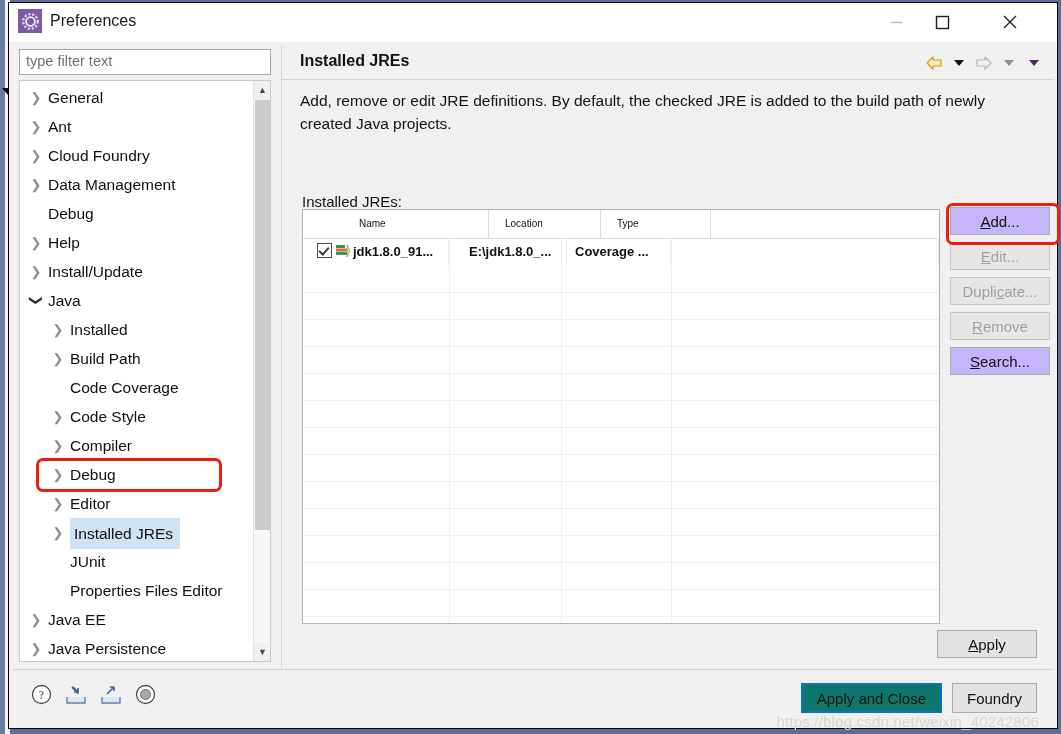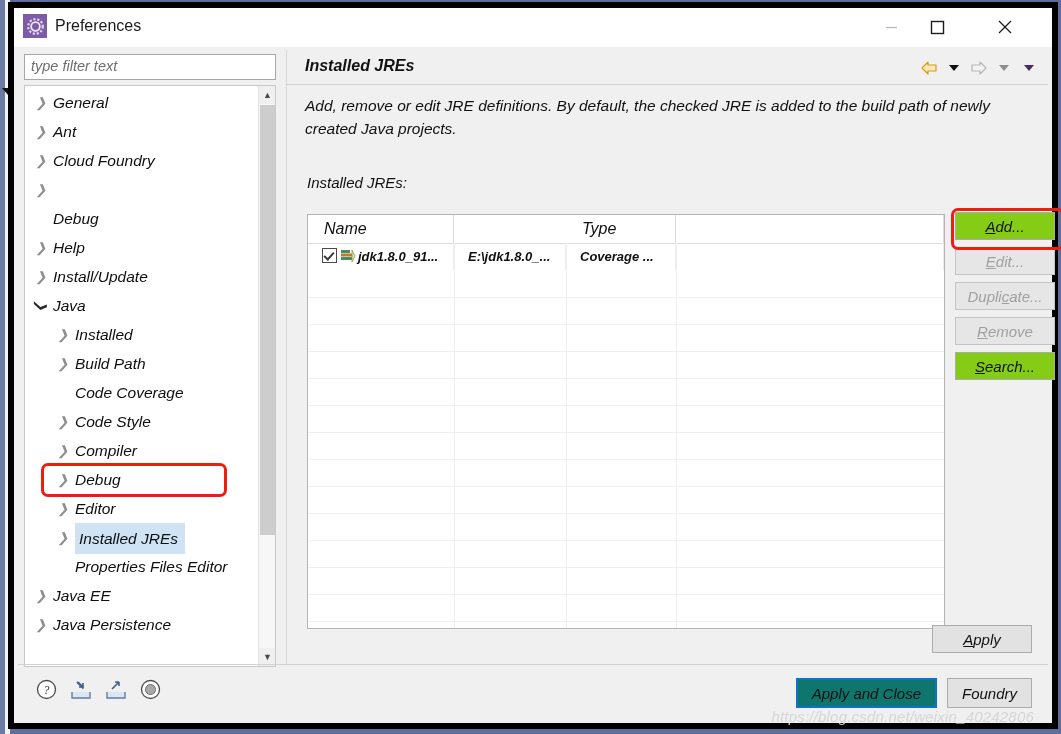--- a/index.html
+++ b/index.html
@@ -12,34 +12,34 @@
   
   #backdrop{position:absolute;inset:0;background:#5c6e99;}
   #backdrop .bd-white{position:absolute;left:0;top:0;width:10px;height:734px;background:#f3f3f3;}
   #backdrop .bd-dark{position:absolute;left:0;top:0;width:5px;height:734px;background:#6a7aa3;}
   #backdrop .bd-arrow{position:absolute;left:2px;top:88px;width:0;height:0;
       border-left:6px solid transparent;border-right:6px solid transparent;border-top:7px solid #111;}
 
   
   #dialog{
     position:absolute;left:8px;top:2px;width:1050px;height:727px;
-    background:#f0f0f0;border:6px solid #000000;box-sizing:border-box;
+    background:#f0f0f0;border:1px solid #000000;box-sizing:border-box;
   }
   .titlebar{height:38px;background:#ffffff;position:relative;border-bottom:1px solid #ffffff;}
   .title-icon{position:absolute;left:9px;top:6px;width:24px;height:24px;background:#7d5ba6;
      display:flex;align-items:center;justify-content:center;}
   .title-text{position:absolute;left:41px;top:9px;font-size:16px;color:#1b1b1b;}
   .win-btn{position:absolute;top:0;width:46px;height:38px;display:flex;align-items:center;justify-content:center;cursor:default;}
   .win-btn svg{display:block;}
   #btn-min{right:138px;}
   #btn-max{right:92px;}
   #btn-close{right:24px;}
 
   
-  .content{position:absolute;left:0;top:38px;right:0;bottom:0;font-style:italic;}
+  .content{position:absolute;left:0;top:38px;right:0;bottom:0;}
 
   
   .filter-box{
     position:absolute;left:10px;top:8px;width:252px;height:26px;
     background:#ffffff;border:1px solid #a7a7a7;box-sizing:border-box;
     font-size:14.5px;color:#6f6f6f;padding:3px 0 0 6px;
   }
 
   
   .tree-panel{
@@ -64,42 +64,42 @@
   .tsb .arrow.up{top:0;} .tsb .arrow.dn{bottom:0;}
   .tsb .thumb{position:absolute;left:1px;top:19px;width:15px;height:430px;background:#cdcdcd;}
 
   
   .page{position:absolute;left:272px;top:4px;right:4px;bottom:58px;background:#f0f0f0;border-left:1px solid #d6d6d6;}
   .page-head{position:absolute;left:0;top:0;right:0;height:34px;border-bottom:1px solid #d2d2d2;}
   .page-title{position:absolute;left:18px;top:7px;font-size:16px;font-weight:bold;color:#111;}
   .nav-icons{position:absolute;right:8px;top:8px;display:flex;align-items:center;gap:3px;}
   .nav-icons .ni{width:22px;height:20px;display:flex;align-items:center;justify-content:center;}
   .desc{position:absolute;left:18px;top:44px;width:725px;font-size:15.5px;color:#111;line-height:23px;}
-  .sublabel{position:absolute;left:20px;top:124px;font-size:15px;color:#111;}
+  .sublabel{position:absolute;left:20px;top:148px;font-size:15px;color:#111;}
 
   
   .table{
     position:absolute;left:20px;top:164px;width:638px;height:415px;
     background:#ffffff;border:1px solid #b4b4b4;box-sizing:border-box;overflow:hidden;
   }
   .thead{position:absolute;left:0;top:0;right:0;height:28px;border-bottom:1px solid #dcdcdc;}
-  .th{position:absolute;top:0;height:28px;line-height:28px;font-size:16px;color:#111;padding-left:16px;box-sizing:border-box;border-right:1px solid #dcdcdc;}
+  .th{position:absolute;top:0;height:28px;line-height:28px;font-size:10px;color:#111;padding-left:16px;box-sizing:border-box;border-right:1px solid #dcdcdc;margin-left:40px;}
   .trow{position:absolute;left:0;right:0;height:27px;}
   .td{position:absolute;top:0;height:27px;line-height:27px;font-size:13px;padding-left:14px;box-sizing:border-box;border-right:1px solid #ececec;white-space:nowrap;overflow:hidden;}
   .td.b{font-weight:bold;color:#111;}
   .row-empty{position:absolute;left:0;right:0;height:27px;border-bottom:1px solid #efefef;}
   .vline{position:absolute;top:28px;bottom:0;width:1px;background:#efefef;}
   .cb{display:inline-block;width:13px;height:13px;border:1px solid #4a4a4a;background:#fff;position:relative;vertical-align:-2px;margin-right:3px;}
   .cb:after{content:"";position:absolute;left:3px;top:1px;width:4px;height:8px;border:solid #3a3a3a;border-width:0 2px 2px 0;transform:rotate(42deg);}
 
   
   .sidebtns{position:absolute;left:668px;top:162px;width:100px;}
   .btn{
     width:100px;height:28px;margin-bottom:7px;
-    background:#84cc16;border:1px solid #ababab;box-sizing:border-box;
+    background:#c4b5fd;border:1px solid #ababab;box-sizing:border-box;
     font-size:15px;color:#111;display:flex;align-items:center;justify-content:center;cursor:default;
   }
   .btn.dis{color:#a0a0a0;border-color:#c4c4c4;background:#e6e6e6;}
   .btn u{text-decoration:underline;}
   .apply-btn{position:absolute;right:16px;bottom:12px;width:100px;height:28px;
     background:#e2e2e2;border:1px solid #ababab;box-sizing:border-box;font-size:15px;
     display:flex;align-items:center;justify-content:center;color:#111;cursor:default;}
 
   
   .footer{position:absolute;left:4px;right:4px;bottom:0;height:58px;border-top:1px solid #d2d2d2;}
@@ -162,20 +162,21 @@
           <div class="tree-item lvl0">
             <span class="tw">❯</span>
             <span class="tl">Ant</span>
           </div>
           <div class="tree-item lvl0">
             <span class="tw">❯</span>
             <span class="tl">Cloud Foundry</span>
           </div>
           <div class="tree-item lvl0">
             <span class="tw">❯</span>
+            <span class="tl">Data Management</span>
           </div>
           <div class="tree-item lvl0">
             <span class="tw"></span>
             <span class="tl">Debug</span>
           </div>
           <div class="tree-item lvl0">
             <span class="tw">❯</span>
             <span class="tl">Help</span>
           </div>
           <div class="tree-item lvl0">
@@ -210,20 +211,24 @@
             <span class="tw">❯</span>
             <span class="tl">Debug</span>
           </div>
           <div class="tree-item lvl1">
             <span class="tw">❯</span>
             <span class="tl">Editor</span>
           </div>
           <div class="tree-item lvl1 sel">
             <span class="tw">❯</span>
             <span class="tl">Installed JREs</span>
+          </div>
+          <div class="tree-item lvl1">
+            <span class="tw"></span>
+            <span class="tl">JUnit</span>
           </div>
           <div class="tree-item lvl1">
             <span class="tw"></span>
             <span class="tl">Properties Files Editor</span>
           </div>
           <div class="tree-item lvl0">
             <span class="tw">❯</span>
             <span class="tl">Java EE</span>
           </div>
           <div class="tree-item lvl0">
@@ -270,35 +275,36 @@
           </div>
         </div>
       </div>
 
       <div class="desc">Add, remove or edit JRE definitions. By default, the checked JRE is added to the build path of newly created Java projects.</div>
       <div class="sublabel"><span>Installed JREs:</span></div>
 
       <div class="table">
         <div class="thead" id="thead">
             <div class="th" style="left: 0px; width: 146px;">Name</div>
+            <div class="th" style="left: 146px; width: 112px;">Location</div>
             <div class="th" style="left: 258px; width: 110px;">Type</div>
             <div class="th" style="left: 368px; width: 268px;"></div>
           </div>
         <div class="vline" style="left:146px;"></div>
         <div class="vline" style="left:258px;"></div>
         <div class="vline" style="left:368px;"></div>
         <div id="tbody">
             <div class="trow" style="top: 28px;">
               <div class="td b" style="left: 0px; width: 146px;"><span class="cb"></span><span><svg width="16" height="14" viewBox="0 0 16 14" style="vertical-align:-2px;margin-right:2px">
                     <rect x="1" y="8" width="11" height="3" fill="#3e8f63"></rect>
                     <rect x="1" y="4.5" width="11" height="3" fill="#cf7326"></rect>
                     <rect x="1" y="1" width="9" height="3" fill="#3e8f63"></rect>
                     <path d="M12 1 L15 7 L12 13 Z" fill="#e3e3a6" stroke="#8a8a55" stroke-width="0.7"></path>
                   </svg></span><span>jdk1.8.0_91...</span></div>
-              <div class="td b" style="left: 146px; width: 112px;">E:\jdk1.8.0_...</div>
+              <div class="td b" style="left: 152px; width: 112px;">E:\jdk1.8.0_...</div>
               <div class="td b" style="left: 258px; width: 110px;">Coverage ...</div>
               <div class="td" style="left: 368px; width: 268px;"></div>
             </div>
             <div class="row-empty" style="top: 55px;"></div>
             <div class="row-empty" style="top: 82px;"></div>
             <div class="row-empty" style="top: 109px;"></div>
             <div class="row-empty" style="top: 136px;"></div>
             <div class="row-empty" style="top: 163px;"></div>
             <div class="row-empty" style="top: 190px;"></div>
             <div class="row-empty" style="top: 217px;"></div>

